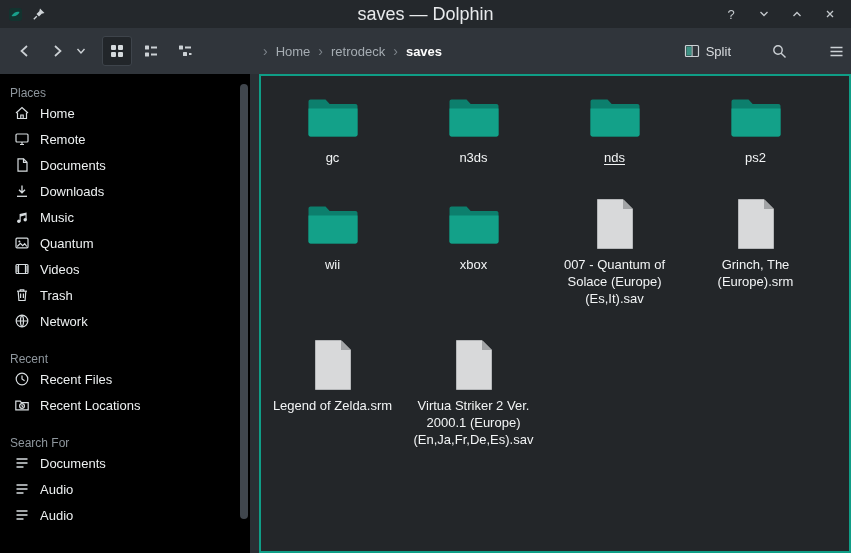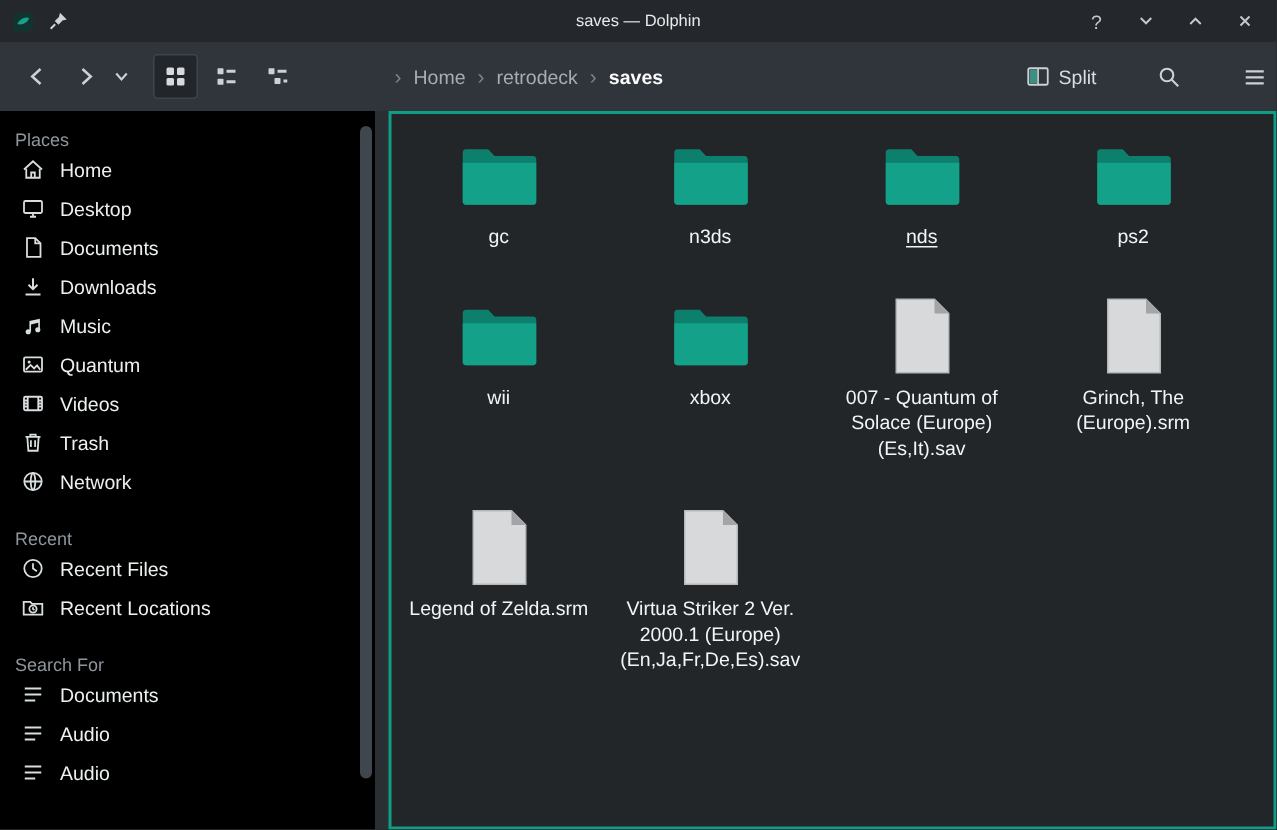--- a/index.html
+++ b/index.html
@@ -6,21 +6,21 @@
   html,body { width:851px; height:553px; overflow:hidden; background:#2a2f34;
               font-family:"Liberation Sans", sans-serif; }
   #window { position:relative; width:851px; height:553px; }
 
   
   #titlebar { position:absolute; top:0; left:0; right:0; height:28px;
               background:#24282c; display:flex; align-items:center; }
   .tb-left { display:flex; align-items:center; gap:9px; padding-left:8px; z-index:1; }
   .tb-icon svg { display:block; }
   #window-title { position:absolute; left:0; right:0; text-align:center;
-                  color:#e8eaec; font-size:11px; }
+                  color:#e8eaec; font-size:18px; }
   .tb-right { margin-left:auto; display:flex; align-items:center; gap:17px;
               padding-right:13px; z-index:1; }
   .winbtn { color:#c4c9cd; font-size:13px; width:16px; height:16px;
             display:flex; align-items:center; justify-content:center; }
 
   
   #toolbar { position:absolute; top:28px; left:0; right:0; height:46px;
              background:#30353b; display:flex; align-items:center; }
   .nav-group { display:flex; align-items:center; margin-left:10px; gap:2px; }
   .view-group { display:flex; align-items:center; gap:4px; margin-left:14px; }
@@ -210,21 +210,21 @@
         </div>
         <div class="side-item">
           <span class="side-icon">
             <svg viewBox="0 0 16 16">
               <g fill="none" stroke="#d8dde0" stroke-width="1.2">
                 <rect x="2" y="3" width="12" height="8" rx="1"></rect>
                 <path d="M6 13.5h4M8 11v2.5"></path>
               </g>
             </svg>
           </span>
-          <span class="side-label">Desktop</span>
+          <span class="side-label">Remote</span>
         </div>
         <div class="side-item">
           <span class="side-icon">
             <svg viewBox="0 0 16 16">
               <g fill="none" stroke="#d8dde0" stroke-width="1.2">
                 <path d="M4 1.8h5.5L13 5.3v8.9H4z"></path>
                 <path d="M9.5 1.8v3.5H13"></path>
               </g>
             </svg>
           </span>

